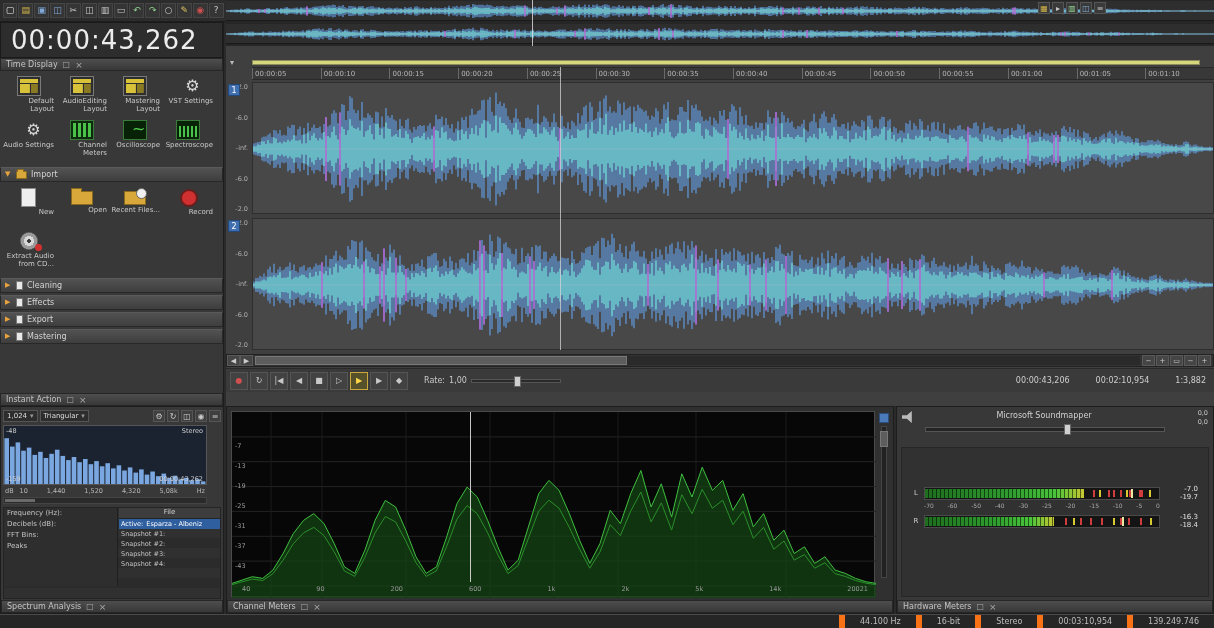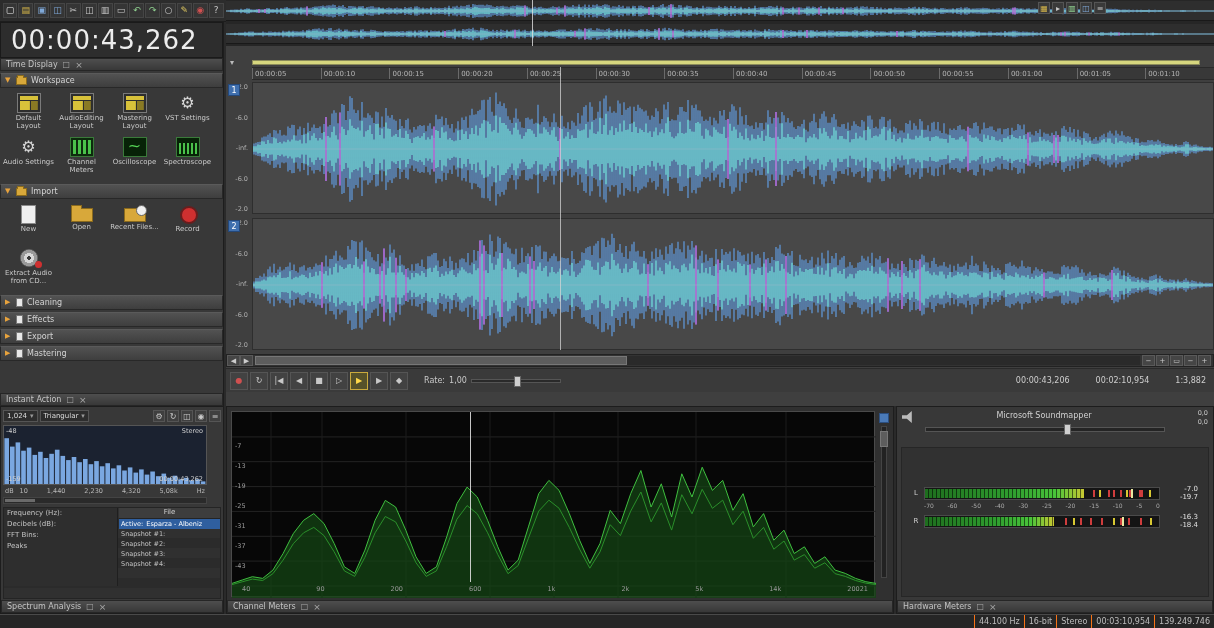--- a/index.html
+++ b/index.html
@@ -25,21 +25,21 @@
   .pb-float::before{content:"□";font-size:8px;color:#a8a8a8;}
   .pb-close::before{content:"×";font-size:9px;color:#a8a8a8;}
   .sec-hd{height:15px;background:linear-gradient(#525252,#3e3e3e);border:1px solid #282828;border-top-color:#5a5a5a;display:flex;align-items:center;gap:4px;padding:0 4px;font-size:8px;color:#d4d4d4;margin-top:2px;}
   .sec-hd .arr{width:7px;color:#e8a33d;font-size:7px;line-height:1;}
   .sec-hd.open .arr::before{content:"▼";}
   .sec-hd.collapsed .arr::before{content:"▶";}
   .fold{width:11px;height:8px;background:#d8a83a;border:1px solid #8a6a1d;position:relative;}
   .fold::before{content:"";position:absolute;left:0;top:-3px;width:5px;height:2px;background:#d8a83a;border:1px solid #8a6a1d;border-bottom:none;}
   .doc{width:7px;height:9px;background:#e8e8e8;border:1px solid #777;}
   .ws-grid{display:flex;flex-wrap:wrap;padding:2px 2px 4px;}
-  .ws-item{width:53px;min-height:44px;padding-top:3px;text-align:center;cursor:default;}
+  .ws-item{width:53px;min-height:44px;padding-top:3px;text-align:right;cursor:default;}
   .ws-label{display:block;font-size:7px;line-height:1.15;color:#c9c9c9;padding:1px 1px 0;}
   .icn{display:block;width:24px;height:20px;margin:0 auto;position:relative;}
   .icn-layout{background:#2e2e2e;border:1px solid #7a7a7a;}
   .icn-layout::before{content:"";position:absolute;inset:2px;
     background:linear-gradient(#d8c23a,#d8c23a) top/100% 4px no-repeat,
                linear-gradient(#d8c23a,#d8c23a) left 0 bottom 0/55% 9px no-repeat,
                linear-gradient(#8a7a24,#8a7a24) right 0 bottom 0/38% 9px no-repeat;}
   .icn-gear::before{content:"⚙";font-size:16px;color:#d6d6d6;line-height:20px;}
   .icn-meters{background:#0d2a0d;border:1px solid #3a7a3a;}
   .icn-meters::before{content:"";position:absolute;inset:2px;background:repeating-linear-gradient(90deg,#4ac24a 0 3px,transparent 3px 5px);}
@@ -138,21 +138,21 @@
   .hw-fill{position:absolute;left:0;top:1px;bottom:1px;background:linear-gradient(90deg,#1e6e1e,#2f9e2f 55%,#49c43a 82%,#c8c832);}
   .hw-fill::after{content:"";position:absolute;inset:0;background:repeating-linear-gradient(90deg,transparent 0 3px,rgba(0,0,0,.55) 3px 4px);}
   .hw-ticks i{position:absolute;top:2px;bottom:2px;width:2px;display:block;}
   .hw-peak{position:absolute;top:1px;bottom:1px;width:2px;background:#e8e8a0;}
   .hw-vals{width:34px;font-size:7px;color:#e0e0e0;text-align:right;line-height:1.15;}
   #hw-scale{position:absolute;left:22px;right:48px;top:54px;display:flex;justify-content:space-between;font-size:6px;color:#aaa;}
   #hardware-meters .panel-bar{position:absolute;left:0;right:0;bottom:0;}
 
   
   #status-bar{position:absolute;left:0;top:614px;width:1214px;height:14px;background:#262626;border-top:1px solid #4a4a4a;display:flex;justify-content:flex-end;align-items:center;}
-  .st-item{padding:0 4px;border-left:1px solid #f97316;font-size:8px;color:#bdbdbd;height:100%;display:flex;align-items:center;white-space:nowrap;}
+  .st-item{padding:0 15px;border-left:6px solid #f97316;font-size:8px;color:#bdbdbd;height:100%;display:flex;align-items:center;white-space:nowrap;}
 </style>
 </head>
 <body>
 
 <div id="app">
 
   <div id="toolbar">
 
   <span class="tb-icn">
         <i style="font-style: normal; color: rgb(232, 232, 232);">▢</i>
@@ -235,25 +235,20 @@
   <div id="left-col">
     <div id="time-display">
       <span>00:00:43,262</span>
     </div>
     <div class="panel-bar">
       <span>Time Display</span>
       <span class="pb-float"></span>
       <span class="pb-close"></span>
     </div>
 
-    <div class="sec-hd open">
-      <span class="arr"></span>
-      <span class="fold"></span>
-      <span>Workspace</span>
-    </div>
     <div class="ws-grid">
 
     <div class="ws-item">
         <span class="icn icn-layout"></span>
         <span class="ws-label">Default Layout</span>
       </div>
         <div class="ws-item">
         <span class="icn icn-layout"></span>
         <span class="ws-label">AudioEditing Layout</span>
       </div>
@@ -544,21 +539,21 @@
       <span class="sp-ovl" style="left:2px;bottom:1px">-159</span>
       <span class="sp-ovl" style="right:3px;top:1px">Stereo</span>
       <span class="sp-ovl" style="right:3px;bottom:1px">00:00:43,262</span>
     </div>
     <div id="sp-freqrow">
       <span>dB</span>
       <span style="display:flex;flex:1;justify-content:space-between;padding-left:6px">
 
       <i style="font-style:normal">10</i>
           <i style="font-style:normal">1,440</i>
-          <i style="font-style:normal">2,230</i>
+          <i style="font-style:normal">1,520</i>
           <i style="font-style:normal">4,320</i>
           <i style="font-style:normal">5,08k</i>
           <i style="font-style:normal">Hz</i>
         </span>
     </div>
     <div id="sp-scroll">
         <i></i>
       </div>
     <div id="sp-table">
       <div id="sp-params">

